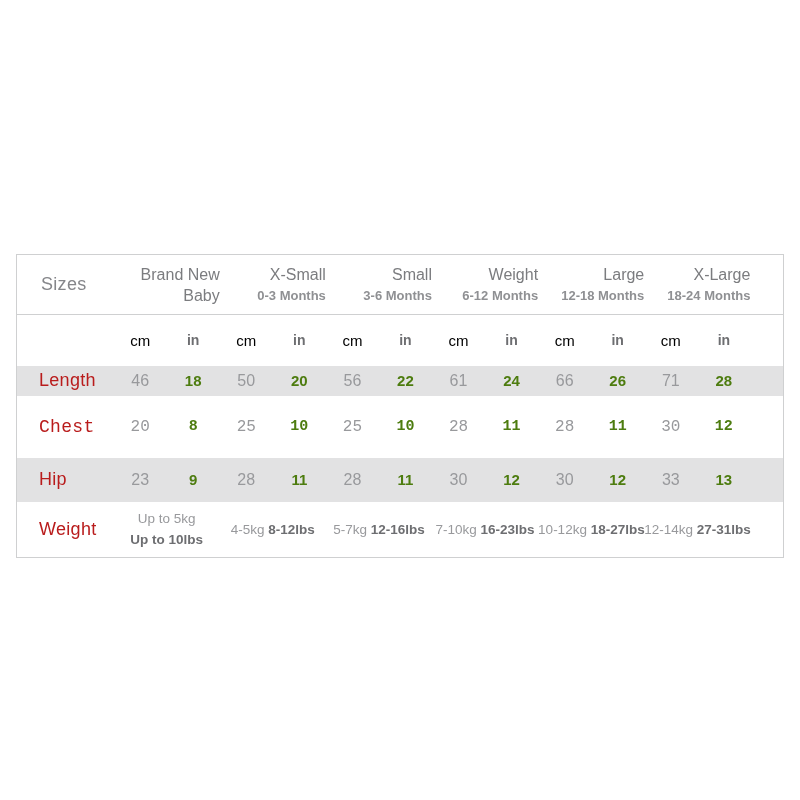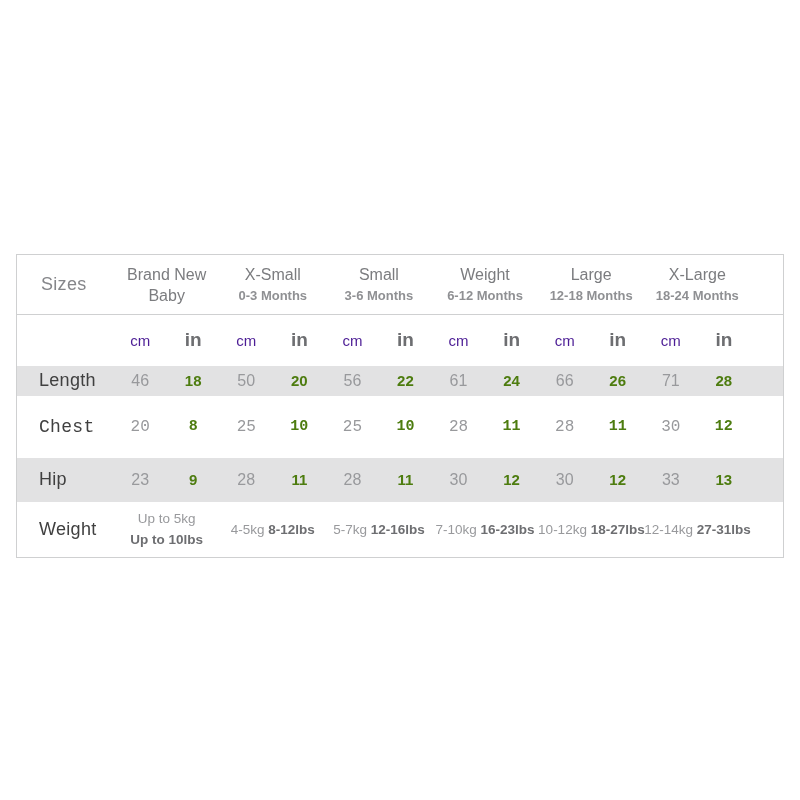--- a/index.html
+++ b/index.html
@@ -47,42 +47,42 @@
     white-space: nowrap;
     overflow: visible;
   }
   td.corner {
     text-align: left;
     padding-left: 24px;
     font-size: 18px;
     color: #85868a;
     letter-spacing: 0.3px;
   }
-  td.size-head { line-height: 21px; }
+  td.size-head { line-height: 21px; text-align: right; }
   .size-name {
     font-size: 16px;
     color: #7b7c7f;
     line-height: 21px;
     white-space: normal;
   }
   .size-age {
     font-size: 13px;
     color: #8f9093;
     line-height: 21px;
     font-weight: bold;
   }
   td.row-label {
     text-align: left;
     padding-left: 22px;
     font-size: 18px;
-    color: #404040;
+    color: #b91c1c;
     letter-spacing: 0.3px;
   }
-  td.unit-cm { font-size: 15px; color: #4c1d95; }
-  td.unit-in { font-size: 19px; color: #6d6e71; font-weight: 600; }
+  td.unit-cm { font-size: 15px; color: #000000; }
+  td.unit-in { font-size: 14px; color: #6d6e71; font-weight: 600; }
   td.val-cm  { font-size: 16px; color: #98999c; }
   td.val-in  { font-size: 15px; color: #4d7c0f; font-weight: 600; }
   td.weight-cell { font-size: 13.5px; }
   .kg  { color: #98999c; }
   .lbs { color: #6d6e71; font-weight: 600; }
   td.weight-cell .stack-line { line-height: 21px; }
 </style>
 </head>
 <body>
 

